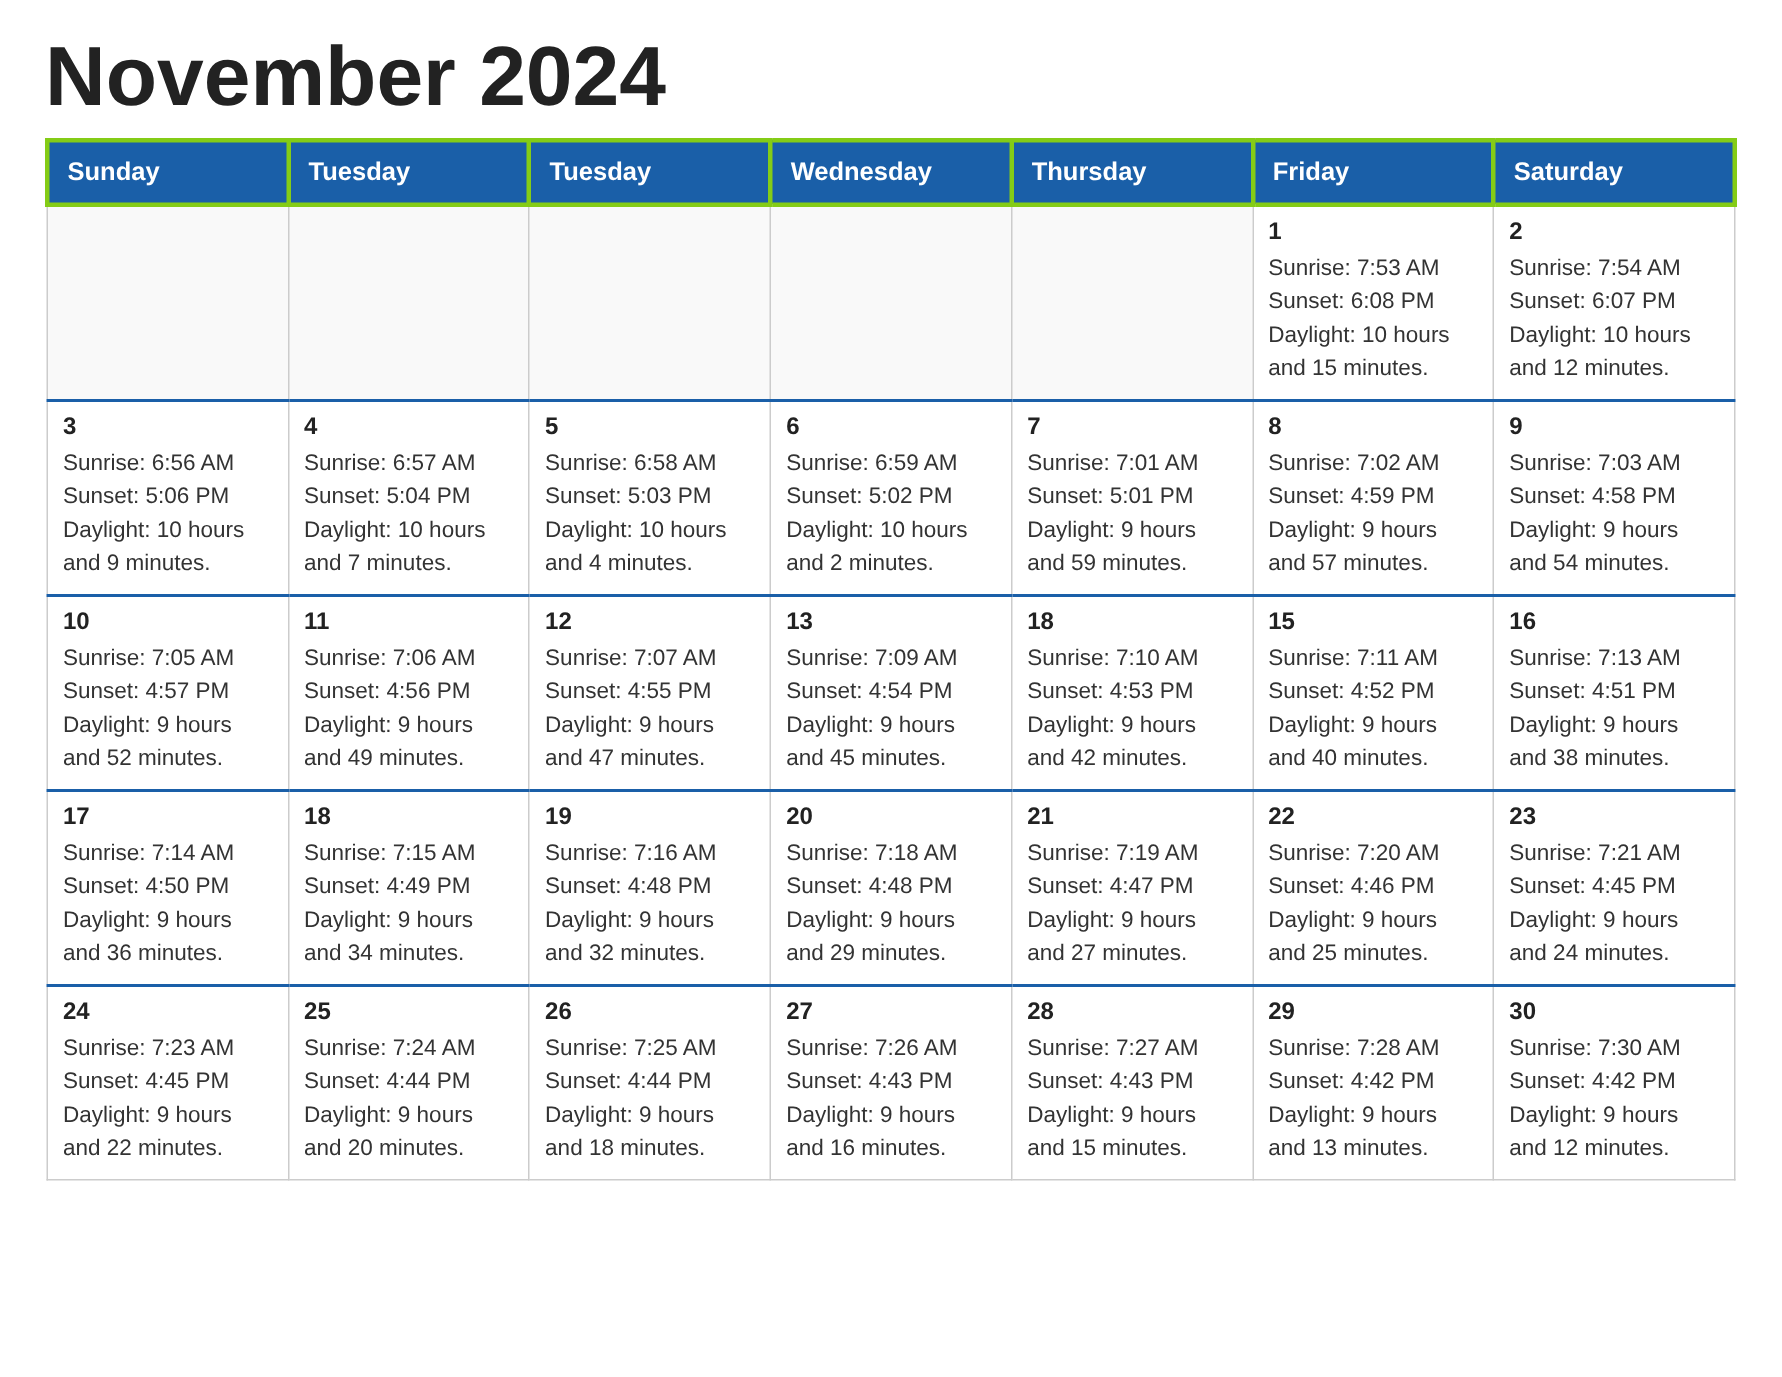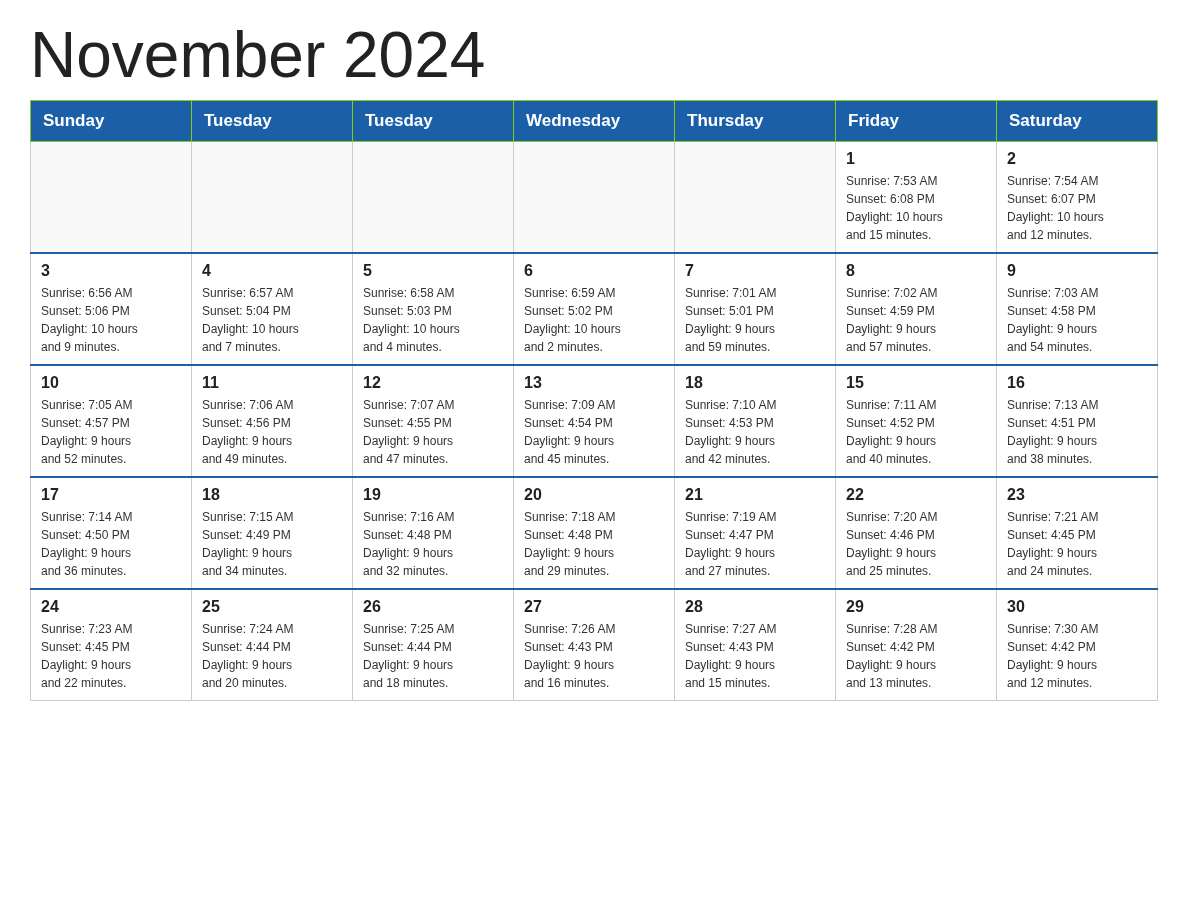--- a/index.html
+++ b/index.html
@@ -18,63 +18,63 @@
     }
     .logo {
       display: flex;
       flex-direction: column;
       align-items: flex-start;
     }
     .title-block {
       text-align: right;
     }
     .title-block h1 {
-      font-size: 64px;
-      font-weight: 400;
+      font-size: 56px;
+      font-weight: 700;
       color: #222;
       line-height: 1.1;
     }
     .title-block h2 {
       font-size: 22px;
       font-weight: normal;
       color: #444;
     }
     .calendar {
       width: 100%;
       border-collapse: collapse;
       margin-top: 10px;
     }
     .calendar thead tr th {
       background-color: #1a5fa8;
       color: #fff;
       font-size: 17px;
       font-weight: bold;
       padding: 10px 12px;
       text-align: left;
-      border: 1px solid #84cc16;
+      border: 3px solid #84cc16;
     }
     .calendar tbody tr td {
       border: 1px solid #ccc;
       vertical-align: top;
       padding: 8px 10px;
       width: 14.28%;
       min-height: 100px;
       background: #fff;
     }
     .calendar tbody tr td.empty {
       background: #f9f9f9;
     }
     .day-num {
       font-size: 16px;
       font-weight: bold;
       color: #222;
       margin-bottom: 4px;
     }
     .day-info {
-      font-size: 12px;
+      font-size: 15px;
       color: #333;
       line-height: 1.5;
     }
     .row-separator td {
       border-top: 2px solid #1a5fa8 !important;
     }
     .logo-top {
       display: flex;
       align-items: center;
       gap: 0;

